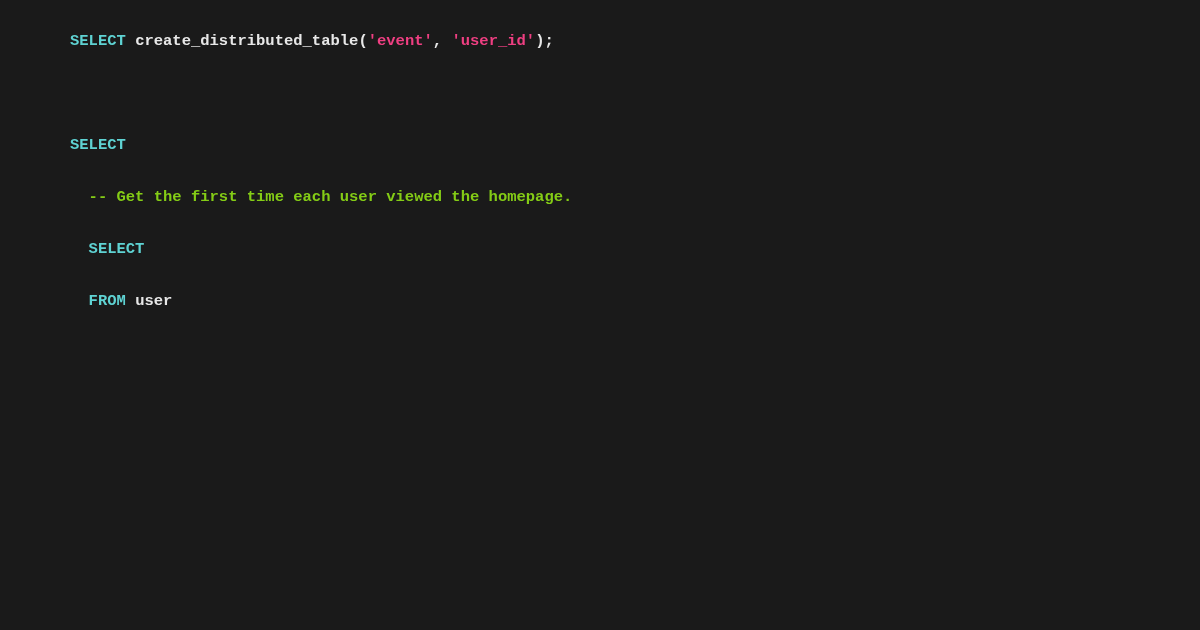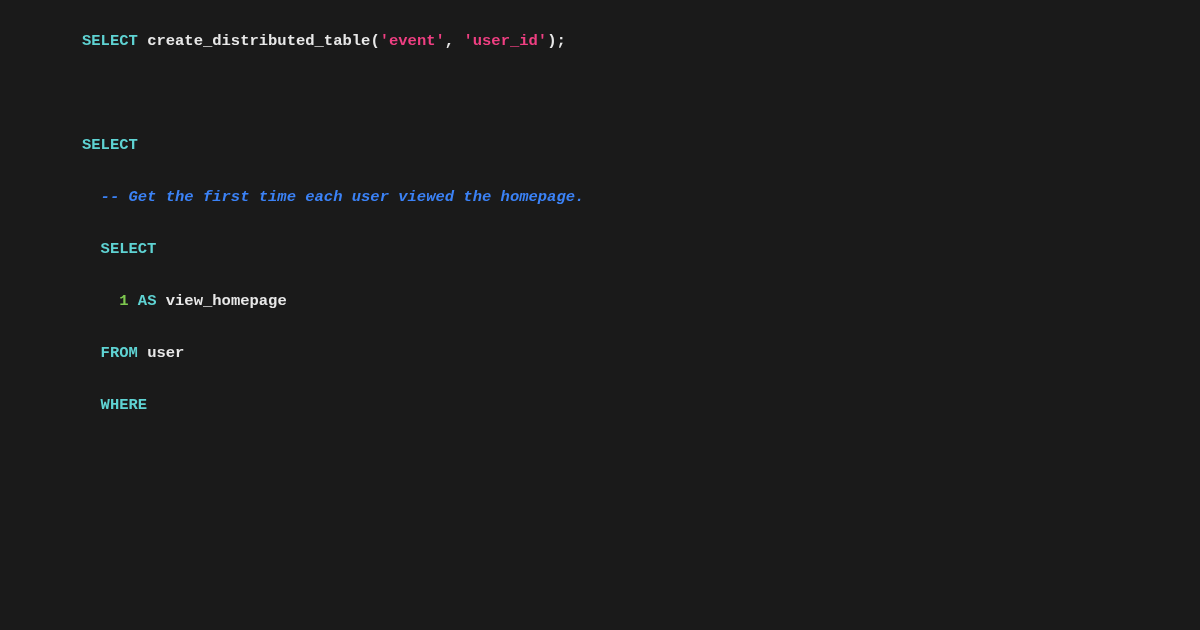--- a/index.html
+++ b/index.html
@@ -18,34 +18,32 @@
     line-height: 26px;
     color: #e8e8e8;
     font-weight: bold;
   }
   .kw   { color: #5fd3d3; }    
   .fn   { color: #e8e8e8; }    
   .str  { color: #ef3f82; }    
   .num  { color: #7ec94f; }    
   .op   { color: #ef3f82; }    
   .pn   { color: #e8e8e8; }    
-  .cm   { color: #3b82f6; font-style: italic; } 
-  .line { display: block; white-space: pre; margin-left: 12px; }
+  .cm   { color: #84cc16; } 
+  .line { display: block; white-space: pre; }
 </style>
 </head>
 <body>
 
 <pre class="code"><span class="line"><span class="kw">SELECT</span> <span class="fn">create_distributed_table</span><span class="pn">(</span><span class="str">'event'</span><span class="pn">,</span> <span class="str">'user_id'</span><span class="pn">)</span><span class="pn">;</span></span>
 <span class="line"> </span>
 <span class="line"><span class="kw">SELECT</span></span>
 <span class="line">  <span class="cm">-- Get the first time each user viewed the homepage.</span></span>
 <span class="line">  <span class="kw">SELECT</span></span>
-<span class="line">    <span class="num">1</span> <span class="kw">AS</span> <span class="fn">view_homepage</span></span>
 <span class="line">  <span class="kw">FROM</span> <span class="fn">user</span></span>
-<span class="line">  <span class="kw">WHERE</span></span>
 
 
 
 
 
 
 
 
 
 

